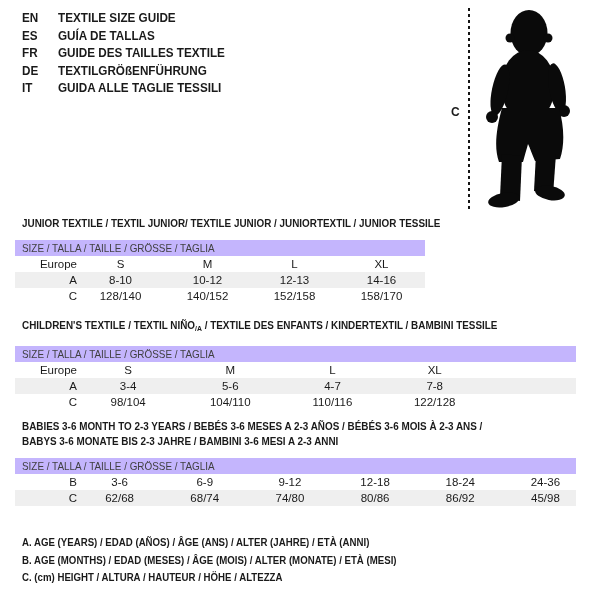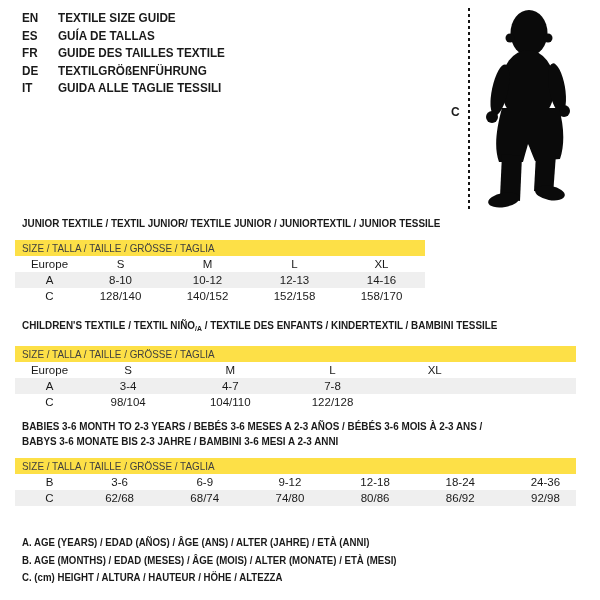--- a/index.html
+++ b/index.html
@@ -20,28 +20,28 @@
   
   .section-title { position:absolute; left:22px; font-weight:bold; font-size:11.5px;
     line-height:15px; white-space:nowrap; transform:scaleX(0.86); transform-origin:0 0; }
   .st1 { top:216px; } .st2 { top:318px; } .st3 { top:419px; }
   .sub { font-size:8px; vertical-align:-2px; }
   
   .tbl { position:absolute; left:15px; }
   .t1 { top:240px; width:410px; }
   .t2 { top:346px; width:573px; }
   .t3 { top:458px; width:573px; }
-  .bar { height:16px; line-height:16px; background:#fde047; color:#3f3f3f;
+  .bar { height:16px; line-height:16px; background:#c4b5fd; color:#3f3f3f;
          font-size:11px; padding-left:7px; white-space:nowrap; }
   .bar span { display:inline-block; transform:scaleX(0.9); transform-origin:0 0; }
   .row { display:grid; height:16px; line-height:16px; font-size:11.5px; }
   .cols4 { grid-template-columns:62px repeat(4,1fr); }
   .cols5 { grid-template-columns:62px repeat(5,1fr); }
   .cols6 { grid-template-columns:62px repeat(6,1fr); }
-  .lbl { text-align:center; padding-left:7px; }
+  .lbl { text-align:right; padding-left:7px; }
   .val { text-align:center; }
   .shade { background:#efefef; }
   
   .legend { position:absolute; left:22px; top:534px; font-weight:bold; font-size:11.5px;
     transform:scaleX(0.84); transform-origin:0 0; }
   .legend-line { height:17.5px; line-height:17.5px; white-space:nowrap; }
 </style>
 </head>
 <body>
 
@@ -130,27 +130,29 @@
     <div class="row cols5">
       <div class="lbl">Europe</div>
       <div class="val">S</div>
       <div class="val">M</div>
       <div class="val">L</div>
       <div class="val">XL</div>
     </div>
     <div class="row cols5 shade">
       <div class="lbl">A</div>
       <div class="val">3-4</div>
+      <div class="val">5-6</div>
       <div class="val">4-7</div>
       <div class="val">7-8</div>
     </div>
     <div class="row cols5">
       <div class="lbl">C</div>
       <div class="val">98/104</div>
       <div class="val">104/110</div>
+      <div class="val">110/116</div>
       <div class="val">122/128</div>
     </div>
   </div>
 
   <div class="section-title st3">
     <div>BABIES 3-6 MONTH TO 2-3 YEARS / BEBÉS 3-6 MESES A 2-3 AÑOS / BÉBÉS 3-6 MOIS À 2-3 ANS /</div>
     <div>BABYS 3-6 MONATE BIS 2-3 JAHRE / BAMBINI 3-6 MESI A 2-3 ANNI</div>
   </div>
   <div class="tbl t3">
     <div class="bar">
@@ -165,21 +167,21 @@
       <div class="val">18-24</div>
       <div class="val">24-36</div>
     </div>
     <div class="row cols6 shade">
       <div class="lbl">C</div>
       <div class="val">62/68</div>
       <div class="val">68/74</div>
       <div class="val">74/80</div>
       <div class="val">80/86</div>
       <div class="val">86/92</div>
-      <div class="val">92/98</div>
+      <div class="val">45/98</div>
     </div>
   </div>
 
   <div class="legend">
     <div class="legend-line">A. AGE (YEARS) / EDAD (AÑOS) / ÂGE (ANS) / ALTER (JAHRE) / ETÀ (ANNI)</div>
     <div class="legend-line">B. AGE (MONTHS) / EDAD (MESES) / ÂGE (MOIS) / ALTER (MONATE) / ETÀ (MESI)</div>
     <div class="legend-line">C. (cm) HEIGHT / ALTURA / HAUTEUR / HÖHE / ALTEZZA</div>
   </div>
 
 </div>

